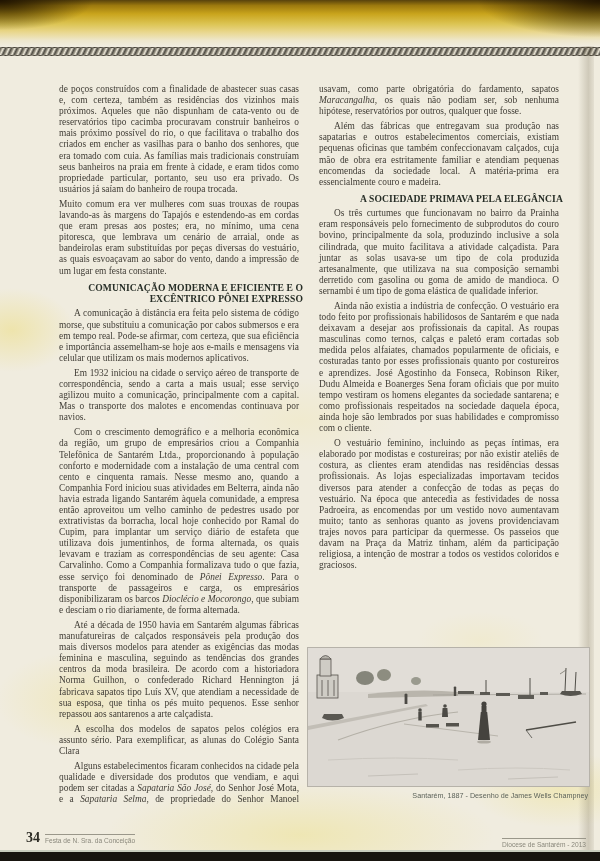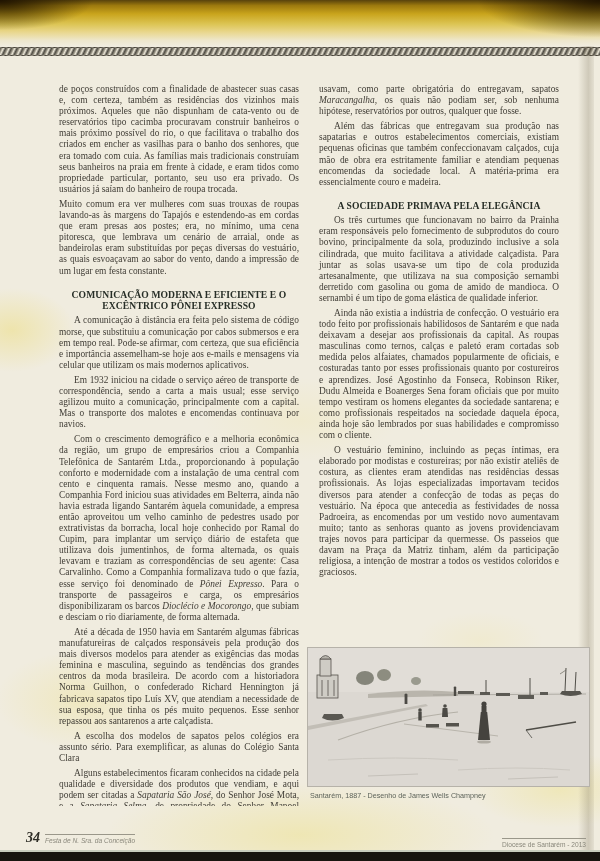--- a/index.html
+++ b/index.html
@@ -34,35 +34,35 @@
   }
   .col{
     position:absolute;top:80px;width:248px;overflow:hidden;
     font-size:9.4px;line-height:11.1px;text-align:justify;color:#403d36;
   }
   .col-left{left:55px;height:726px;}
   .col-right{left:315px;height:566px;}
   .col p{margin:4px;}
   .col p.indent{text-indent:15px;}
   .col h3{
-    margin:12px 0 1px 0;font-size:9.6px;line-height:11.4px;
-    color:#272e27;text-align:center;letter-spacing:.1px;
+    margin:5px 0 1px 0;font-size:9.6px;line-height:11.4px;
+    color:#272e27;text-align:right;letter-spacing:.1px;
   }
   .col em{}
   .figure{
     position:absolute;left:308px;top:648px;width:281px;height:138px;
     outline:1px solid #b6b2a9;background:#dcd8d2;
   }
   .figure svg{display:block;}
   .caption{
     position:absolute;left:310px;top:791px;width:278px;
-    font-family:"Liberation Sans", sans-serif;font-size:7.2px;color:#5d635a;
+    font-family:"Liberation Sans", sans-serif;font-size:7.2px;color:#5d635a;text-align:right;
   }
   .footer-left{
-    position:absolute;left:26px;top:831px;display:flex;align-items:flex-start;gap:5px;font-style:italic;
+    position:absolute;left:26px;top:831px;display:flex;align-items:flex-start;gap:5px;
   }
   .page-number{
     font-family:"Liberation Serif", serif;font-weight:bold;font-size:14px;color:#2e2d26;line-height:14px;
   }
   .footer-label{
     font-family:"Liberation Sans", sans-serif;font-size:6.6px;color:#8a887c;
     border-top:1px solid #9a978a;padding-top:2px;margin-top:3px;
   }
   .footer-right{
     position:absolute;right:14px;top:833px;text-align:right;
@@ -87,21 +87,21 @@
       <p><span>Muito comum era ver mulheres com suas trouxas de roupas lavando-as às margens do Tapajós e estendendo-as em cordas que eram presas aos postes; era, no mínimo, uma cena pitoresca, que lembrava um cenário de arraial, onde as bandeirolas eram substituídas por peças diversas do vestuário, as quais esvoaçavam ao sabor do vento, dando a impressão de um lugar em festa constante.</span></p>
       <h3><span>COMUNICAÇÃO MODERNA E EFICIENTE E O EXCÊNTRICO PÔNEI EXPRESSO</span></h3>
       <p class="indent"><span>A comunicação à distância era feita pelo sistema de código morse, que substituiu a comunicação por cabos submersos e era em tempo real. Pode-se afirmar, com certeza, que sua eficiência e importância assemelham-se hoje aos e-mails e mensagens via celular que utilizam os mais modernos aplicativos.</span></p>
       <p class="indent"><span>Em 1932 iniciou na cidade o serviço aéreo de transporte de correspondência, sendo a carta a mais usual; esse serviço agilizou muito a comunicação, principalmente com a capital. Mas o transporte dos malotes e encomendas continuava por navios.</span></p>
       <p class="indent"><span>Com o crescimento demográfico e a melhoria econômica da região, um grupo de empresários criou a Companhia Telefônica de Santarém Ltda., proporcionando à população conforto e modernidade com a instalação de uma central com cento e cinquenta ramais. Nesse mesmo ano, quando a Companhia Ford iniciou suas atividades em Belterra, ainda não havia estrada ligando Santarém àquela comunidade, a empresa então aproveitou um velho caminho de pedestres usado por extrativistas da borracha, local hoje conhecido por Ramal do Cupim, para implantar um serviço diário de estafeta que utilizava dois jumentinhos, de forma alternada, os quais levavam e traziam as correspondências de seu agente: Casa Carvalinho. Como a Companhia formalizava tudo o que fazia, esse serviço foi denominado de </span><em>Pônei Expresso</em><span>. Para o transporte de passageiros e carga, os empresários disponibilizaram os barcos </span><em>Dioclécio e Mocorongo</em><span>, que subiam e desciam o rio diariamente, de forma alternada.</span></p>
       <p class="indent"><span>Até a década de 1950 havia em Santarém algumas fábricas manufatureiras de calçados responsáveis pela produção dos mais diversos modelos para atender as exigências das modas feminina e masculina, seguindo as tendências dos grandes centros da moda brasileira. De acordo com a historiadora Norma Guilhon, o confederado Richard Hennington já fabricava sapatos tipo Luís XV, que atendiam a necessidade de sua esposa, que tinha os pés muito pequenos. Esse senhor repassou aos santarenos a arte calçadista.</span></p>
       <p class="indent"><span>A escolha dos modelos de sapatos pelos colégios era assunto sério. Para exemplificar, as alunas do Colégio Santa Clara</span></p>
       <p class="indent"><span>Alguns estabelecimentos ficaram conhecidos na cidade pela qualidade e diversidade dos produtos que vendiam, e aqui podem ser citadas a </span><em>Sapataria São José</em><span>, do Senhor José Mota, e a </span><em>Sapataria Selma</em><span>, de propriedade do Senhor Manoel Cardoso.</span></p>
     </div>
   <div class="col col-right">
-      <p><span>usavam, como parte obrigatória do entregavam, sapatos </span><em>Maracangalha</em><span>, os quais não podiam ser, sob nenhuma hipótese, reservatórios por outros, qualquer que fosse.</span></p>
+      <p><span>usavam, como parte obrigatória do fardamento, sapatos </span><em>Maracangalha</em><span>, os quais não podiam ser, sob nenhuma hipótese, reservatórios por outros, qualquer que fosse.</span></p>
       <p class="indent"><span>Além das fábricas que entregavam sua produção nas sapatarias e outros estabelecimentos comerciais, existiam pequenas oficinas que também confeccionavam calçados, cuja mão de obra era estritamente familiar e atendiam pequenas encomendas da sociedade local. A matéria-prima era essencialmente couro e madeira.</span></p>
       <h3><span>A SOCIEDADE PRIMAVA PELA ELEGÂNCIA</span></h3>
       <p class="indent"><span>Os três curtumes que funcionavam no bairro da Prainha eram responsáveis pelo fornecimento de subprodutos do couro bovino, principalmente da sola, produzindo inclusive a sola cilindrada, que muito facilitava a atividade calçadista. Para juntar as solas usava-se um tipo de cola produzida artesanalmente, que utilizava na sua composição sernambi derretido com gasolina ou goma de amido de mandioca. O sernambi é um tipo de goma elástica de qualidade inferior.</span></p>
       <p class="indent"><span>Ainda não existia a indústria de confecção. O vestuário era todo feito por profissionais habilidosos de Santarém e que nada deixavam a desejar aos profissionais da capital. As roupas masculinas como ternos, calças e paletó eram cortadas sob medida pelos alfaiates, chamados popularmente de oficiais, e costuradas tanto por esses profissionais quanto por costureiros e aprendizes. José Agostinho da Fonseca, Robinson Riker, Dudu Almeida e Boanerges Sena foram oficiais que por muito tempo vestiram os homens elegantes da sociedade santarena; e como profissionais respeitados na sociedade daquela época, ainda hoje são lembrados por suas habilidades e compromisso com o cliente.</span></p>
       <p class="indent"><span>O vestuário feminino, incluindo as peças íntimas, era elaborado por modistas e costureiras; por não existir ateliês de costura, as clientes eram atendidas nas residências dessas profissionais. As lojas especializadas importavam tecidos diversos para atender a confecção de todas as peças do vestuário. Na época que antecedia as festividades de nossa Padroeira, as encomendas por um vestido novo aumentavam muito; tanto as senhoras quanto as jovens providenciavam trajes novos para participar da quermesse. Os passeios que davam na Praça da Matriz tinham, além da participação religiosa, a intenção de mostrar a todos os vestidos coloridos e graciosos.</span></p>
     </div>
 
   <div class="figure">
     <svg width="281" height="138" viewBox="0 0 281 138" xmlns="http://www.w3.org/2000/svg">
       <rect x="0" y="0" width="281" height="138" fill="#dcd8d2"></rect>

